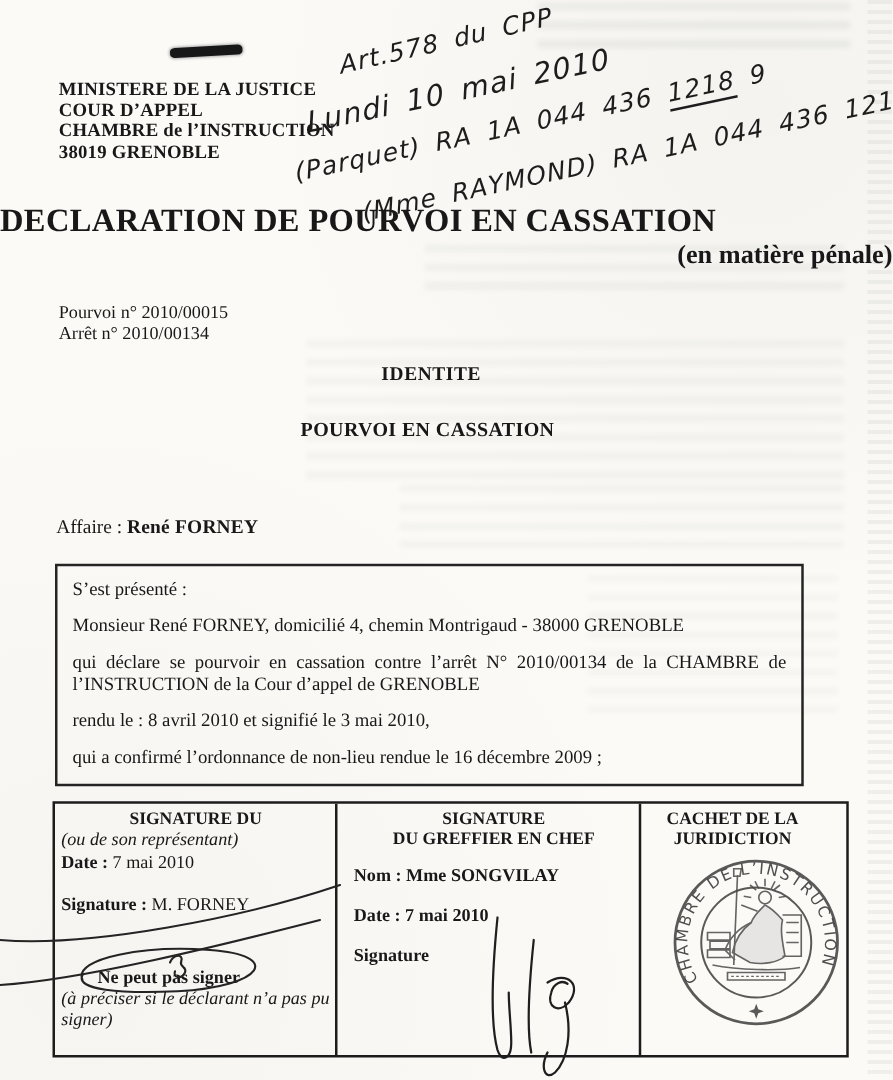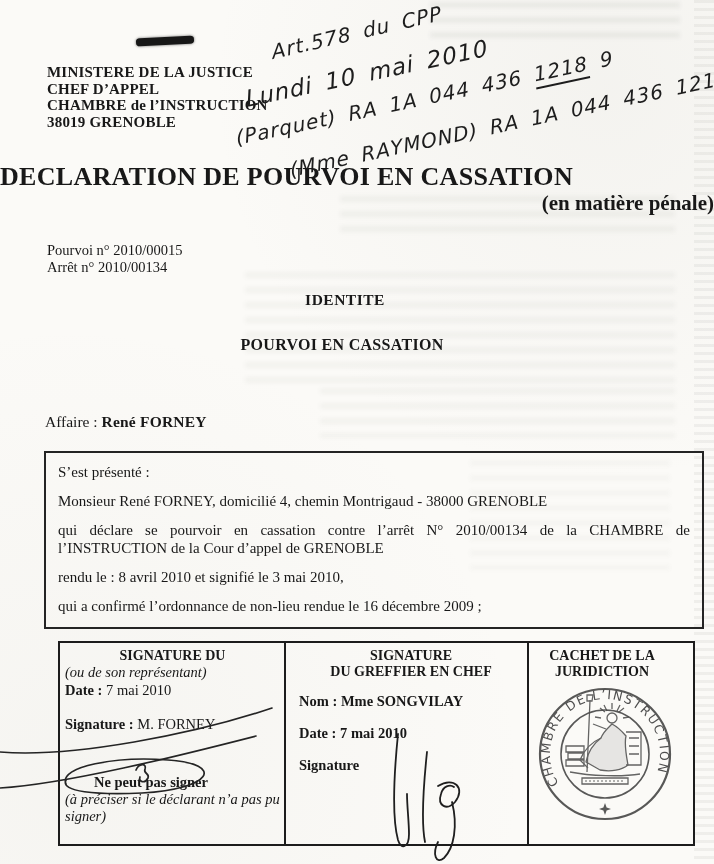--- a/index.html
+++ b/index.html
@@ -42,29 +42,29 @@
   
   .doc-title{position:absolute; left:0; top:162px; width:649px; font-weight:bold; font-size:26px; letter-spacing:.3px;}
   .doc-subtitle{position:absolute; left:0; top:191px; width:714px; text-align:right; font-weight:bold; font-size:21px;}
   .refs{position:absolute; left:47px; top:242px; font-size:14.5px; line-height:16.5px;}
   .section-1{position:absolute; left:0; top:291px; width:690px; text-align:center; font-weight:bold; font-size:15.5px; letter-spacing:.5px;}
   .section-2{position:absolute; left:0; top:336px; width:684px; text-align:center; font-weight:bold; font-size:16px; letter-spacing:.3px;}
   .affaire{position:absolute; left:45px; top:413px; font-size:15.5px;}
   .affaire b{letter-spacing:.2px;}
   
   .decl-box{
-    position:absolute; left:44px; top:451px; width:660px; height:178px;
+    position:absolute; left:44px; top:451px; width:599px; height:178px;
     border:2px solid #242424; box-sizing:border-box; padding:10px 12px 0 12px;
     font-size:15px; line-height:18px;
   }
   .decl-box p{margin:0 0 11px 0;}
   .decl-box .justified{text-align:justify;}
   
   .sig-table{
-    position:absolute; left:58px; top:641px; width:637px; height:205px;
+    position:absolute; left:42px; top:641px; width:637px; height:205px;
     border:2.5px solid #1c1c1c; box-sizing:border-box; display:flex;
   }
   .sig-cell{box-sizing:border-box; position:relative; font-size:14.5px;}
   .cell-declarant{width:226px; border-right:2px solid #1c1c1c; padding:5px 4px 0 5px;}
   .cell-greffier{width:243px; border-right:2px solid #1c1c1c; padding:5px 4px 0 13px;}
   .cell-cachet{width:146px; padding:5px 2px 0 2px;}
   .cell-header{text-align:center; font-weight:bold; font-size:14px; line-height:15.5px;}
   .italic-note{font-style:italic; font-size:14.5px; line-height:16.5px;}
   .kv{margin-top:2px;}
   .kv .lbl{font-weight:bold;}
@@ -88,21 +88,21 @@
   <div class="bleed" style="left:340px; top:196px; width:335px; height:44px; opacity:.35;"></div>
   <div class="bleed" style="left:245px; top:272px; width:430px; height:112px; opacity:.30;"></div>
   <div class="bleed" style="left:320px; top:388px; width:355px; height:50px; opacity:.30;"></div>
   <div class="bleed" style="left:470px; top:460px; width:200px; height:110px; opacity:.22;"></div>
   <div class="edge-noise"></div>
 
   <div class="pen-mark"></div>
 
   <div class="letterhead">
     <div>MINISTERE DE LA JUSTICE</div>
-    <div>CHEF D’APPEL</div>
+    <div>COUR D’APPEL</div>
     <div>CHAMBRE de l’INSTRUCTION</div>
     <div>38019 GRENOBLE</div>
   </div>
 
   <div class="hw hw-1">Art.578 du CPP</div>
   <div class="hw hw-2">Lundi 10 mai 2010</div>
   <div class="hw hw-3"><span>(Parquet) RA 1A 044 436 </span><span class="hw-underline">1218</span><span> 9</span></div>
   <div class="hw hw-4">(Mme RAYMOND) RA 1A 044 436 1217 2</div>
 
   <div class="doc-title">DECLARATION DE POURVOI EN CASSATION</div>

